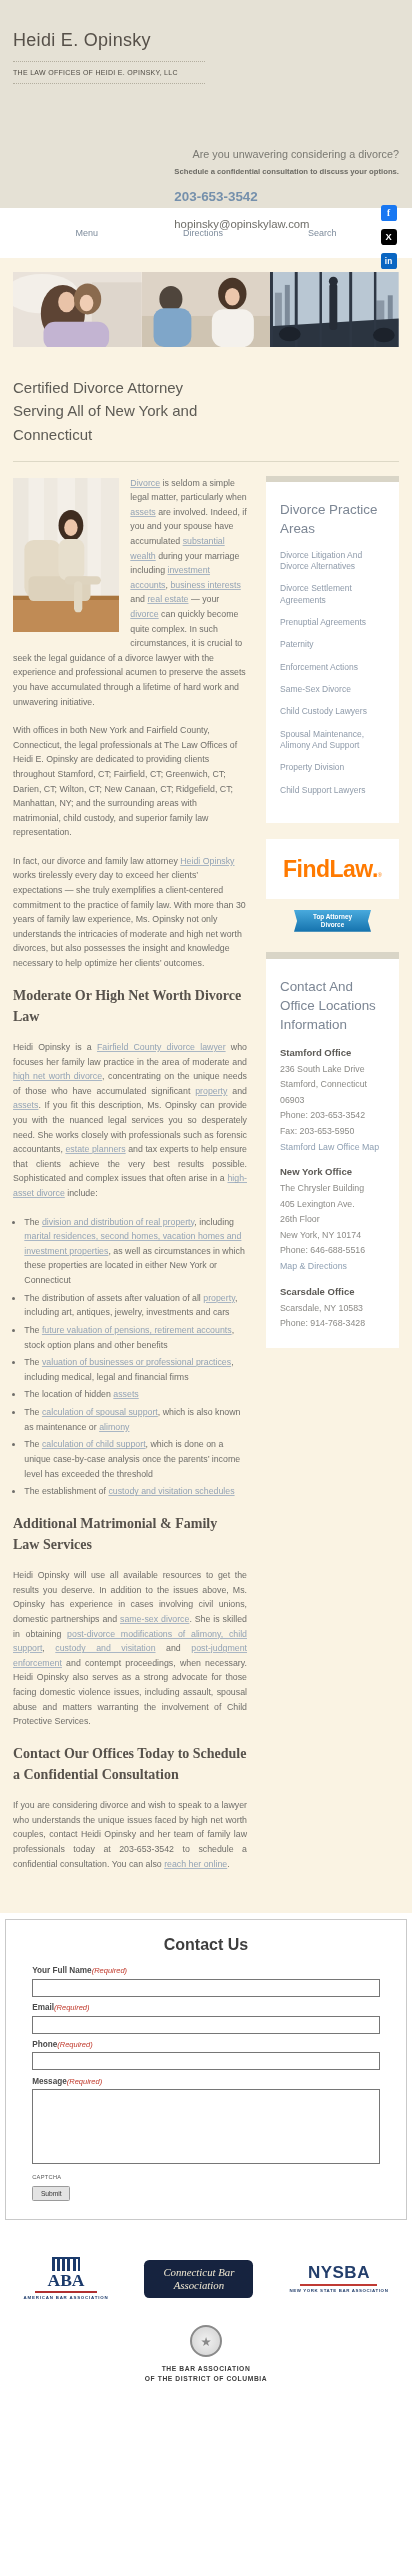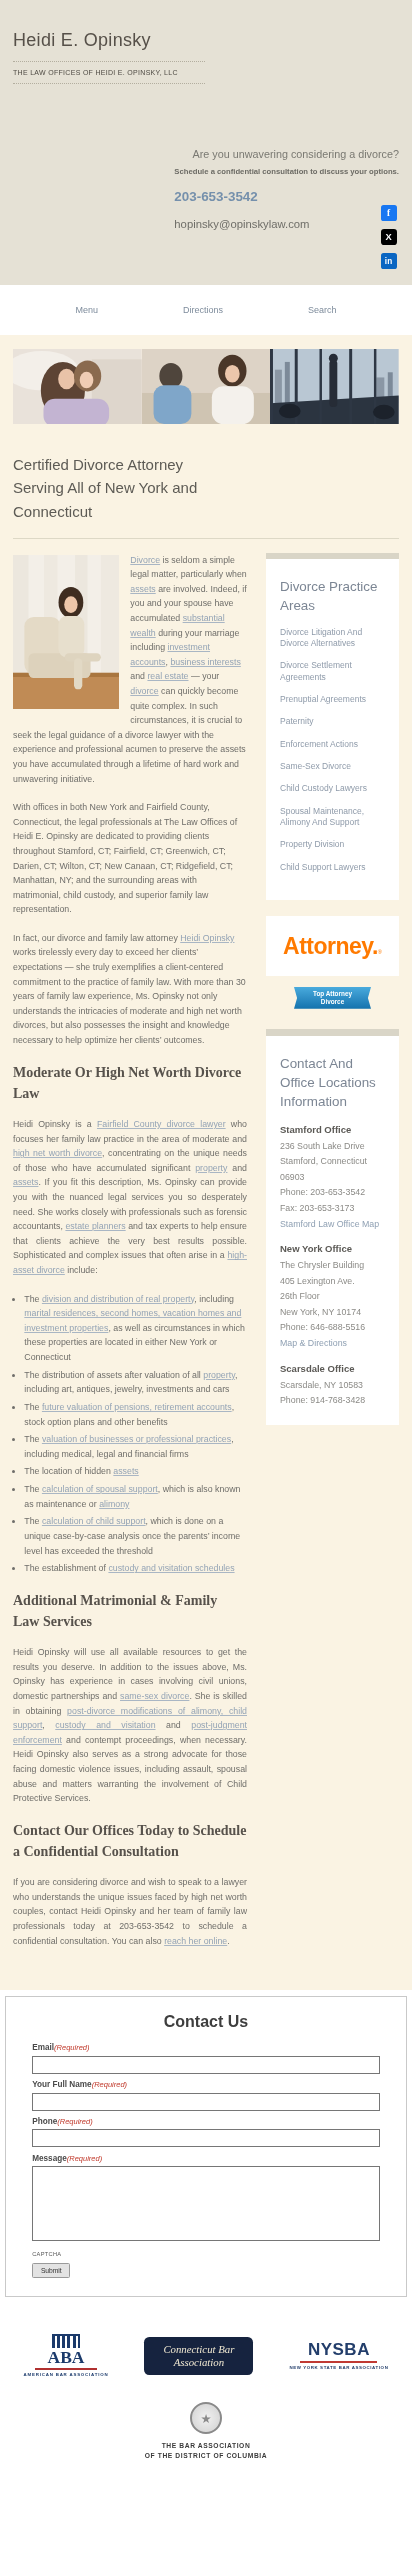--- a/index.html
+++ b/index.html
@@ -2,21 +2,21 @@
 <html style="font-size:8.2px"><head>
 <meta charset="utf-8">
 <style>
   * { box-sizing: border-box; }
   html,body { margin:0; padding:0; background:#fff; }
   body { font-family:"Liberation Sans", sans-serif; width:412px; }
   a { cursor:pointer; }
   .page { width:412px; }
 
   
-  .site-header { background:#e5e1d5; height:285px; position:relative; padding:30px 13px 0; }
+  .site-header { background:#e5e1d5; height:208px; position:relative; padding:30px 13px 0; }
   .brand-name { font-size:18px; font-weight:400; color:#565049; margin:0 0 10.3px; letter-spacing:0.3px; }
   .dotline { width:192px; border-top:1px dotted #b3ae9f; height:0; }
   .brand-tagline { font-size:7px; color:#4f4b44; letter-spacing:0.3px; margin:6.7px 0; font-weight:400; }
   .header-cta { position:absolute; top:148px; right:13px; text-align:right; }
   .cta-line1 { font-size:10.8px; color:#7a7972; }
   .cta-line2 { font-size:7.7px; font-weight:700; color:#6c6b65; margin-top:6.7px; }
   .cta-row { margin-top:13px; display:flex; align-items:baseline; justify-content:flex-end; gap:14.4px;flex-direction:column; }
   .cta-phone { font-size:13.4px; font-weight:700; color:#7590ac; text-decoration:none; }
   .cta-email { font-size:11.3px; color:#6f6e68; text-decoration:none; }
   .social-col { position:absolute; top:205px; right:15.5px; display:flex; flex-direction:column; gap:8.2px; }
@@ -243,21 +243,21 @@
             <a class="pa-item">Child Custody Lawyers</a>
             <a class="pa-item">Spousal Maintenance, Alimony And Support</a>
             <a class="pa-item">Property Division</a>
             <a class="pa-item">Child Support Lawyers</a>
           </div>
         </div>
 
         <div class="side-card">
           <div class="findlaw-body">
             <a style="text-decoration:none;">
-              <span class="findlaw-logo">Attorney</span><span class="findlaw-logo">.</span><span class="findlaw-reg">®</span>
+              <span class="findlaw-logo">FindLaw</span><span class="findlaw-logo">.</span><span class="findlaw-reg">®</span>
             </a>
           </div>
         </div>
 
         <div class="avvo">
           <div class="avvo-ribbon">
             <div>Top Attorney</div>
             <div>Divorce</div>
           </div>
         </div>
@@ -265,21 +265,21 @@
         <div class="side-card">
           <div class="card-strip"></div>
           <div class="card-body">
             <h3 class="side-title">Contact And Office Locations Information</h3>
 
             <div>
               <h4 class="office-name">Stamford Office</h4>
               <p class="office-line">236 South Lake Drive</p>
               <p class="office-line">Stamford, Connecticut 06903</p>
               <p class="office-line">Phone: 203-653-3542</p>
-              <p class="office-line">Fax: 203-653-3173</p>
+              <p class="office-line">Fax: 203-653-5950</p>
               <a class="map-link">Stamford Law Office Map</a>
             </div>
 
             <div>
               <h4 class="office-name">New York Office</h4>
               <p class="office-line">The Chrysler Building</p>
               <p class="office-line">405 Lexington Ave.</p>
               <p class="office-line">26th Floor</p>
               <p class="office-line">New York, NY 10174</p>
               <p class="office-line">Phone: 646-688-5516</p>
@@ -296,26 +296,26 @@
 
       </aside>
     </div>
   </div>
 
   <section class="form-section">
     <div class="form-box">
       <div class="form-title">Contact Us</div>
 
       <div class="field">
+        <span class="field-label">Your Full Name</span><span class="req">(Required)</span>
+        <input type="text" style="">
+      </div>
+
+      <div class="field">
         <span class="field-label">Email</span><span class="req">(Required)</span>
-        <input type="text" style="">
-      </div>
-
-      <div class="field">
-        <span class="field-label">Your Full Name</span><span class="req">(Required)</span>
         <input type="text" style="">
       </div>
 
       <div class="field">
         <span class="field-label">Phone</span><span class="req">(Required)</span>
         <input type="text" style="">
       </div>
 
       <div class="field">
         <span class="field-label">Message</span><span class="req">(Required)</span>

